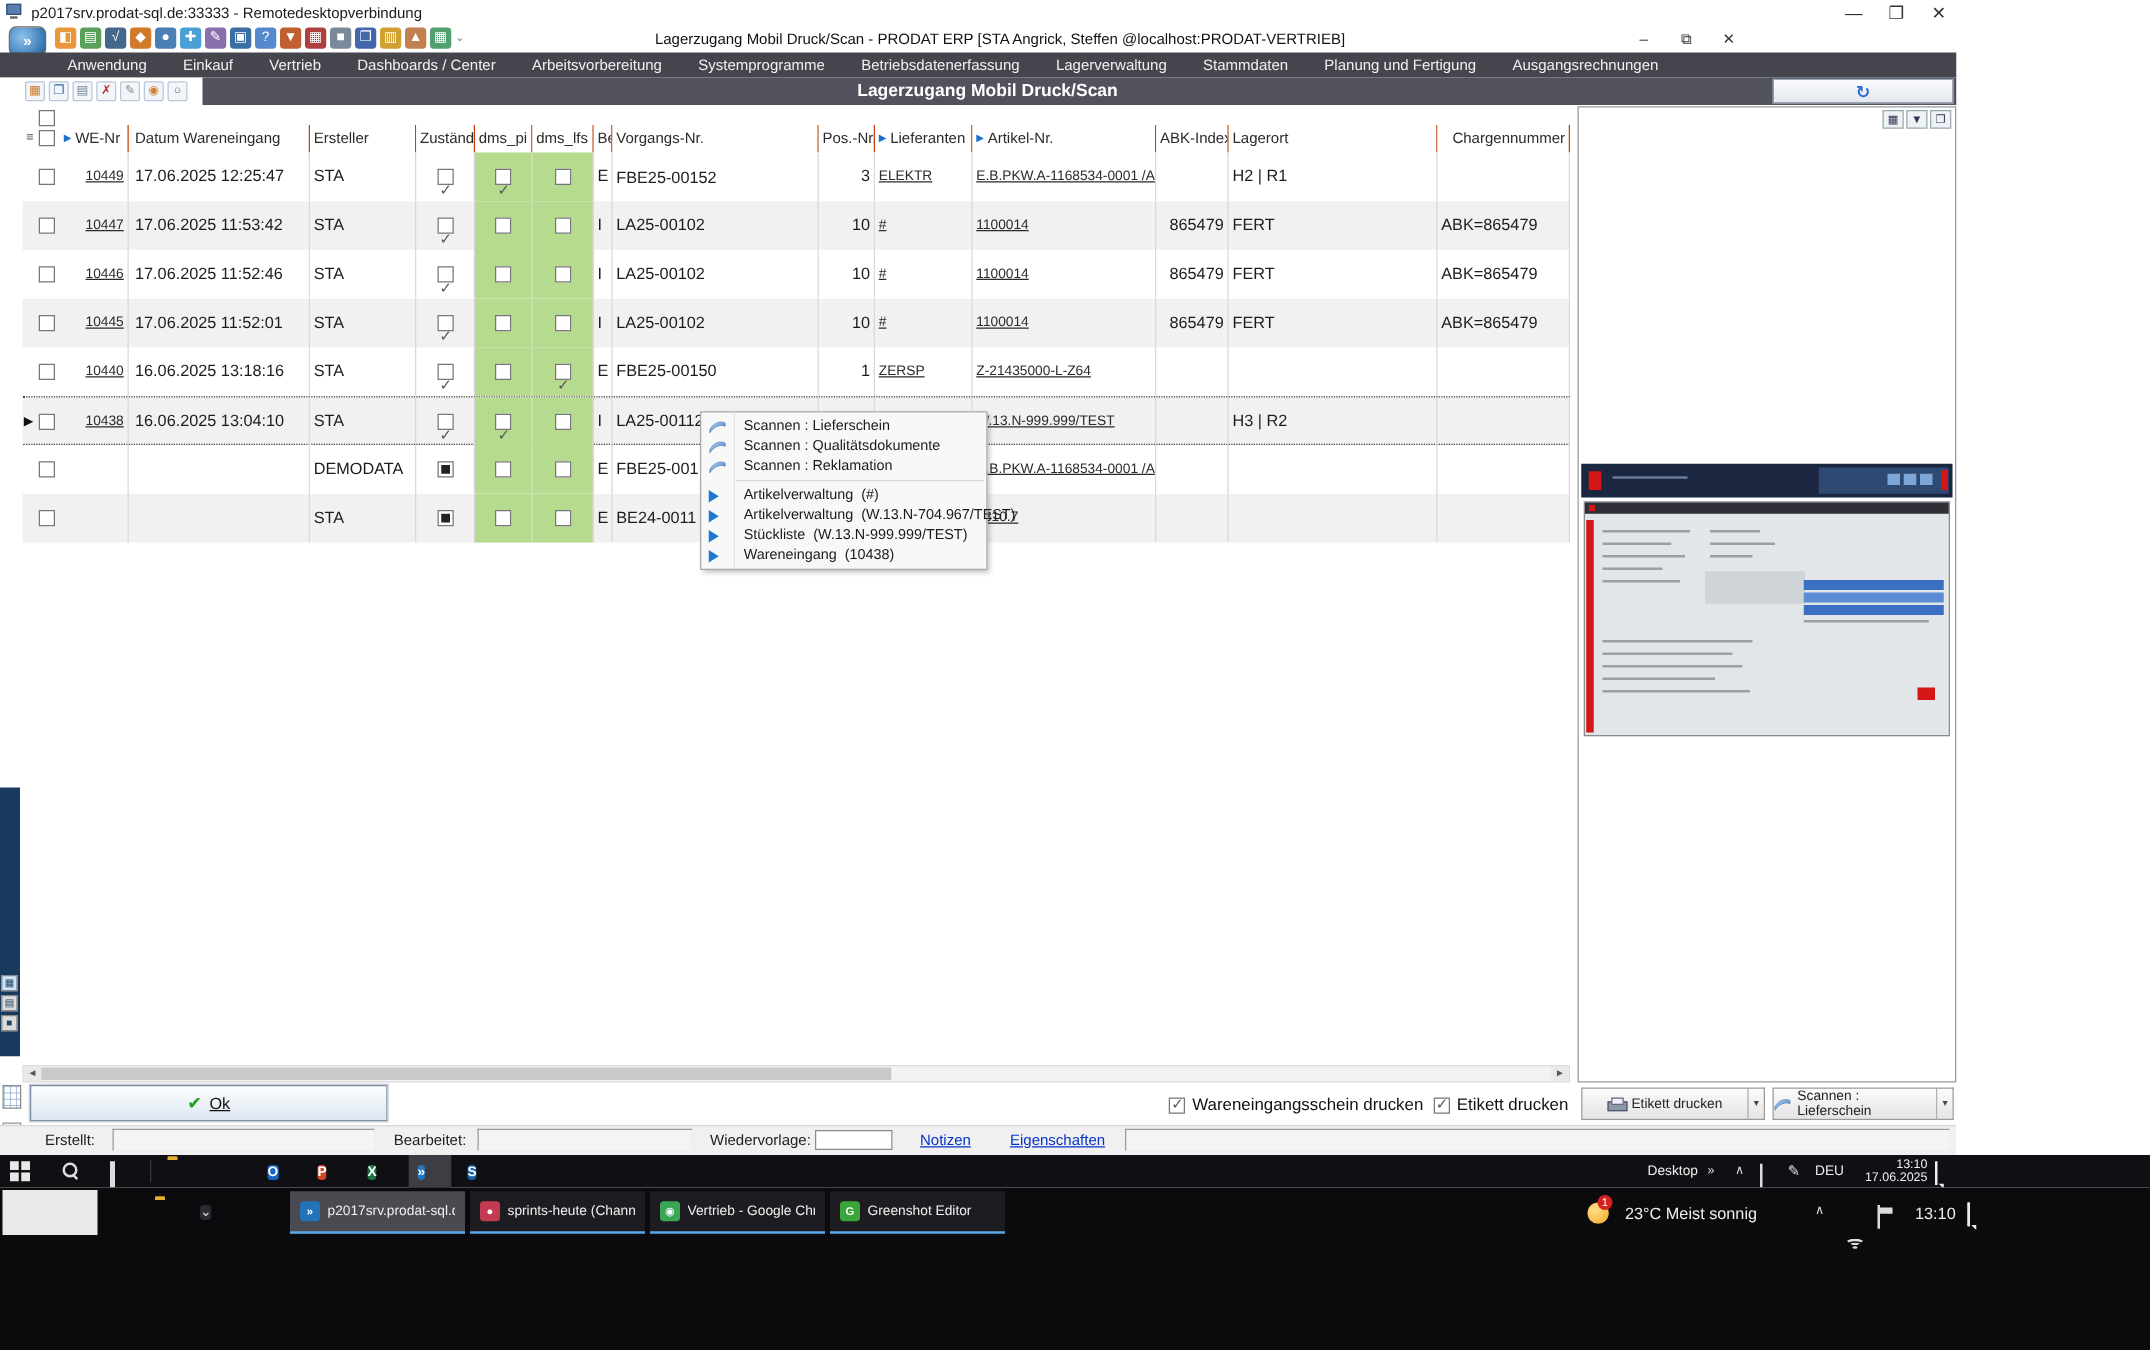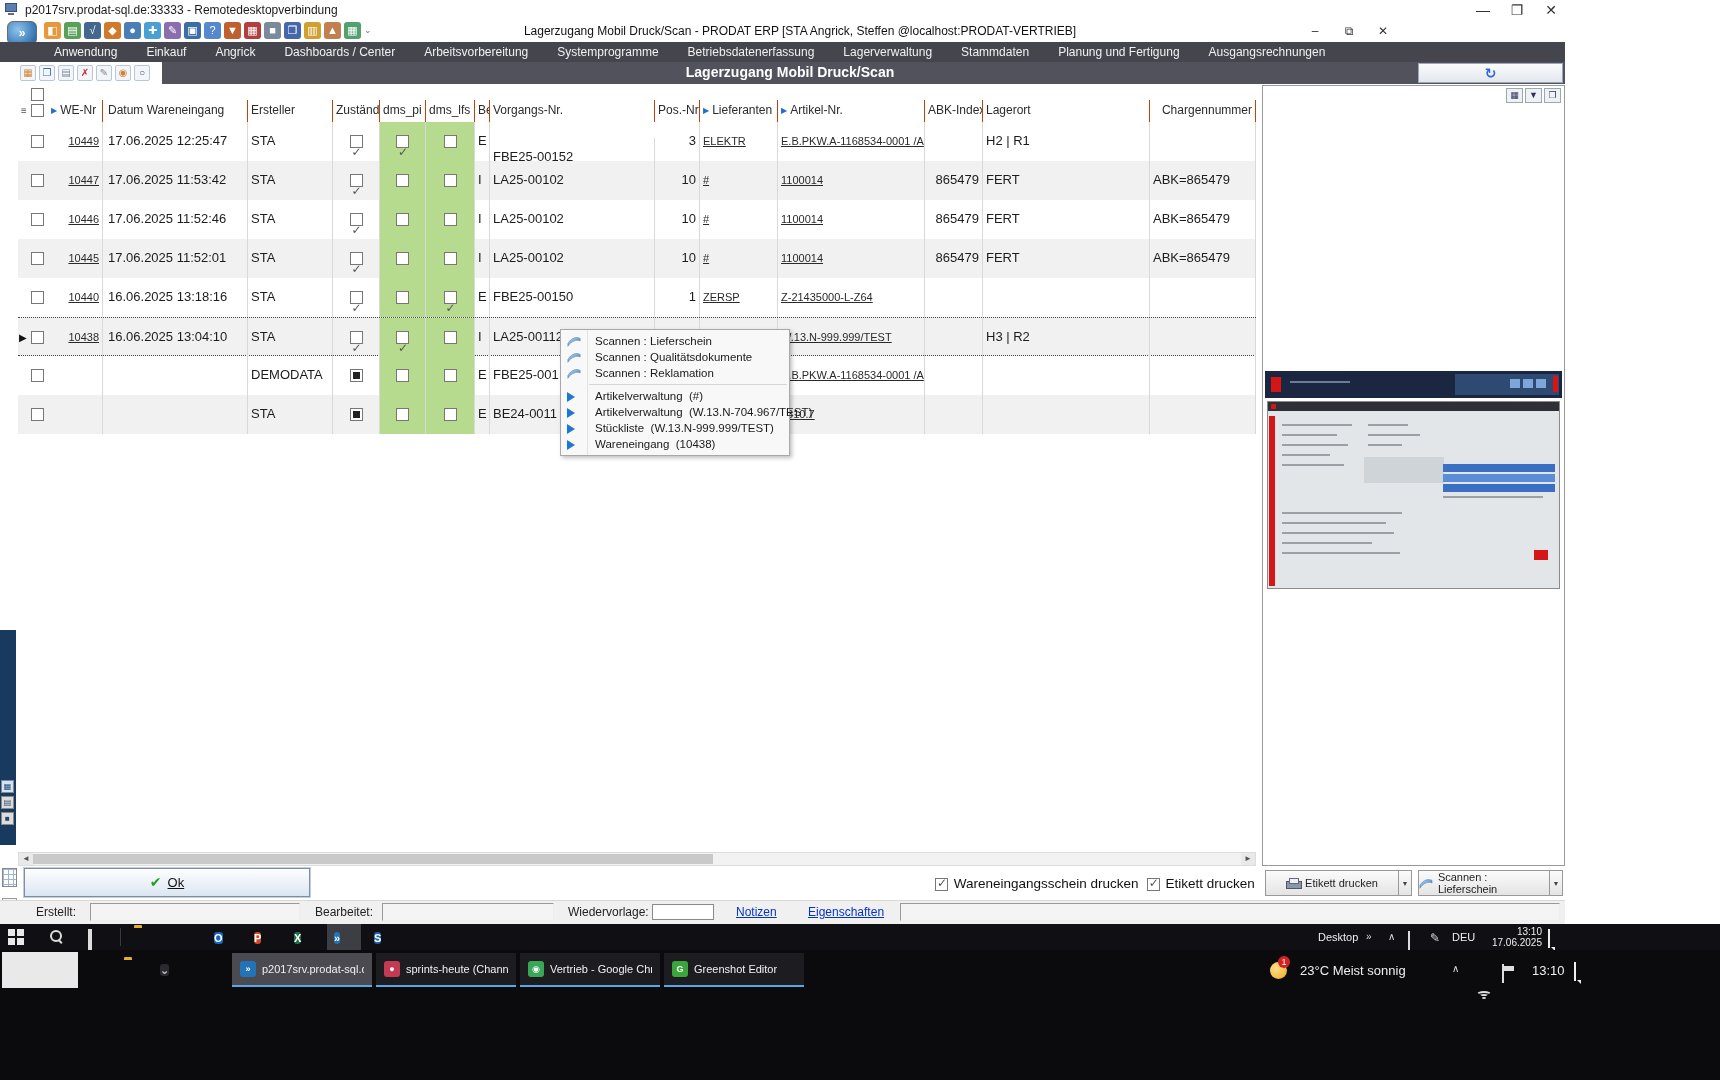--- a/index.html
+++ b/index.html
@@ -198,21 +198,21 @@
     <span class="winctl app-ctl">
       <span>–</span>
       <span>⧉</span>
       <span>✕</span>
     </span>
   </div>
 
   <div class="menubar" id="menubar">
       <div class="mitem">Anwendung</div>
       <div class="mitem">Einkauf</div>
-      <div class="mitem">Angrick</div>
+      <div class="mitem">Vertrieb</div>
       <div class="mitem">Dashboards / Center</div>
       <div class="mitem">Arbeitsvorbereitung</div>
       <div class="mitem">Systemprogramme</div>
       <div class="mitem">Betriebsdatenerfassung</div>
       <div class="mitem">Lagerverwaltung</div>
       <div class="mitem">Stammdaten</div>
       <div class="mitem">Planung und Fertigung</div>
       <div class="mitem">Ausgangsrechnungen</div>
     </div>
   <span class="winctl menu-ctl">
@@ -255,21 +255,21 @@
       <div class="hcell" style="left: 1132px; top: 16px; width: 106px; text-align: right;"><span>Chargennummer</span></div>
       <div class="row" style="top: 38px;">
         <div class="cb" style="position: absolute; left: 13px; top: 13px;"></div>
         <div class="cell r link" style="left: 30px; top: 0px; width: 55px;"><span>10449</span></div>
         <div class="cell" style="left: 87px; top: 0px; width: 143px;">17.06.2025 12:25:47</div>
         <div class="cell" style="left: 230px; top: 0px; width: 85px;">STA</div>
         <div class="cell cbwrap" style="left: 315px; top: 0px; width: 47px;"><span class="cb checked"></span></div>
         <div class="cell green cbwrap" style="left: 362px; top: 0px; width: 46px;"><span class="cb checked"></span></div>
         <div class="cell green cbwrap" style="left: 408px; top: 0px; width: 49px;"><span class="cb"></span></div>
         <div class="cell" style="left: 457px; top: 0px; width: 15px;">E</div>
-        <div class="cell" style="left: 472px; top: 16px; width: 165px;">FBE25-00152</div>
+        <div class="cell" style="left: 472px; top: 1px; width: 165px;">FBE25-00152</div>
         <div class="cell r" style="left: 637px; top: 0px; width: 45px;">3</div>
         <div class="cell link" style="left: 682px; top: 0px; width: 78px;"><span>ELEKTR</span></div>
         <div class="cell link" style="left: 760px; top: 0px; width: 147px;"><span>E.B.PKW.A-1168534-0001 /A</span></div>
         <div class="cell r" style="left: 907px; top: 0px; width: 58px;"></div>
         <div class="cell" style="left: 965px; top: 0px; width: 167px;">H2 | R1</div>
         <div class="cell" style="left: 1132px; top: 0px; width: 106px;"></div>
       </div>
       <div class="row alt" style="top: 77px;">
         <div class="cb" style="position: absolute; left: 13px; top: 13px;"></div>
         <div class="cell r link" style="left: 30px; top: 0px; width: 55px;"><span>10447</span></div>

